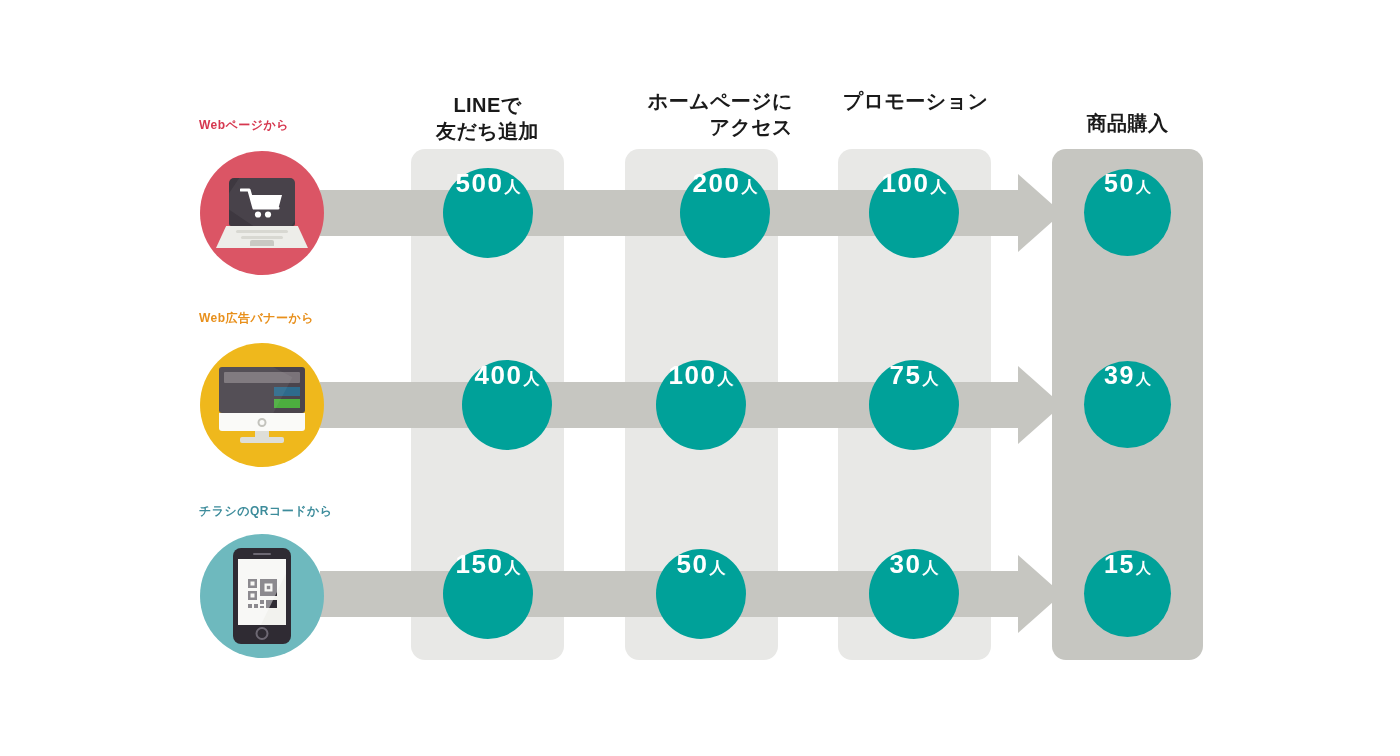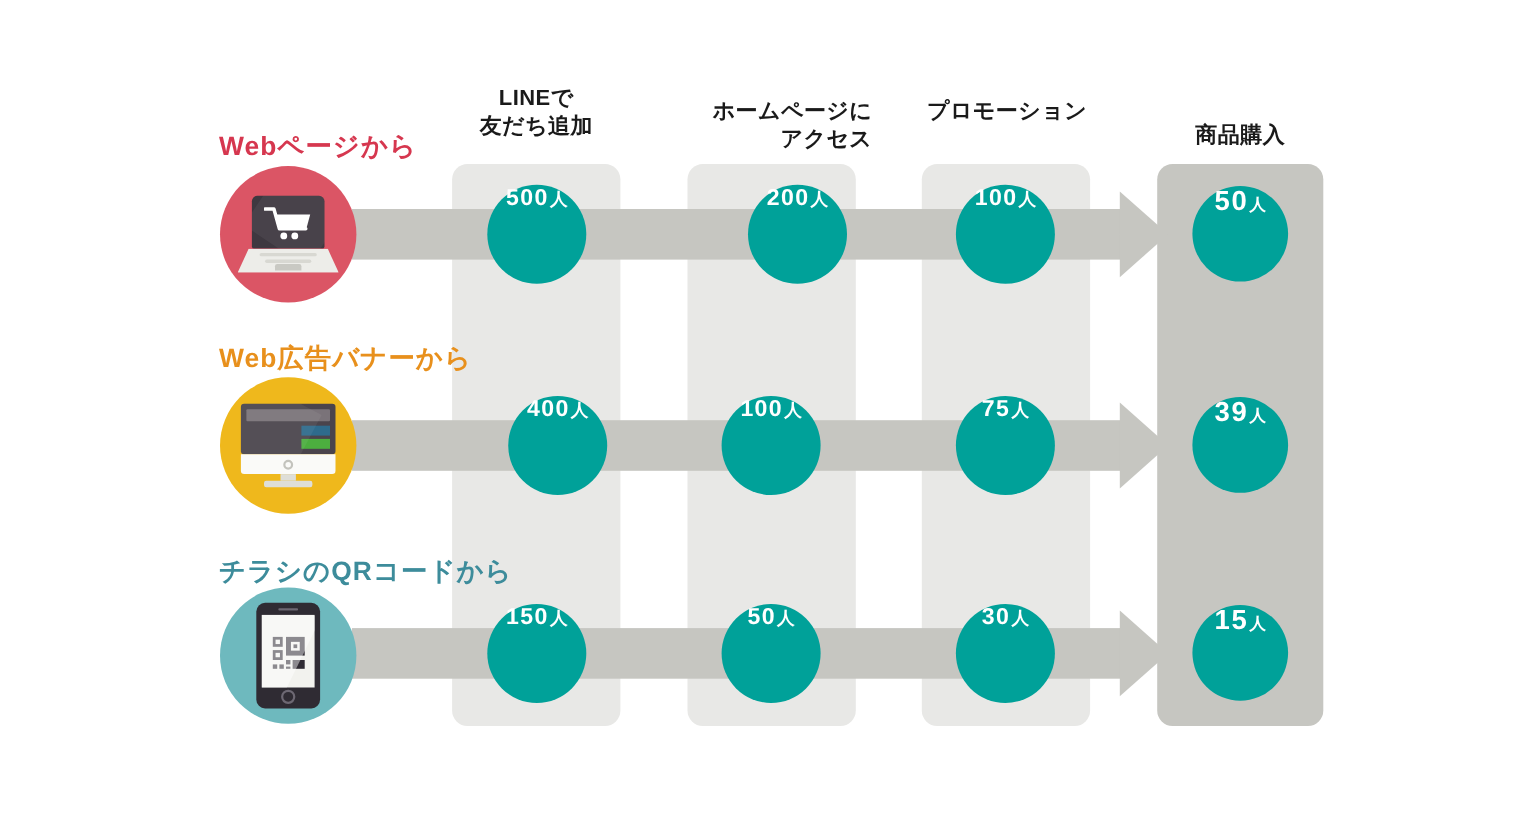--- a/index.html
+++ b/index.html
@@ -46,21 +46,21 @@
     width: 0; height: 0;
     border-top: 39px solid transparent;
     border-bottom: 39px solid transparent;
     border-left: 44px solid #C6C6C1;
     z-index: 2;
   }
 
   
   .row-label {
     position: absolute;
-    font-size: 24px;
+    font-size: 12px;
     font-weight: bold;
     letter-spacing: 0.04em;
     white-space: nowrap;
     z-index: 4;
   }
 
   
   .src-circle {
     position: absolute;
     width: 124px; height: 124px;
@@ -135,21 +135,21 @@
 
   
   .metric {
     position: absolute;
     border-radius: 50%;
     background: #00A199;
     color: #ffffff;
     display: flex; align-items: baseline; justify-content: center;
     z-index: 3;
   }
-  .metric .num { font-size: 21px; font-weight: bold; letter-spacing: 0.06em; }
+  .metric .num { font-size: 26px; font-weight: bold; letter-spacing: 0.06em; }
   .metric .unit { font-size: 16px; font-weight: bold; margin-left: 1px; }
   .metric.small .num { font-size: 25px; }
   .metric.small .unit { font-size: 15px; }
 </style>
 </head>
 <body>
 
 <div id="canvas">
 
   <div class="stage-col" style="left:411px; width:153px;"></div>
@@ -159,21 +159,21 @@
 
   <div class="band" style="left:320px; top:190px; width:700px;"></div>
   <div class="arrow-head" style="left:1018px; top:174px;"></div>
 
   <div class="band" style="left:320px; top:382px; width:700px;"></div>
   <div class="arrow-head" style="left:1018px; top:366px;"></div>
 
   <div class="band" style="left:320px; top:571px; width:700px;"></div>
   <div class="arrow-head" style="left:1018px; top:555px;"></div>
 
-  <div class="stage-head" style="left:411px; top:76px; width:153px;text-align:center;">
+  <div class="stage-head" style="left:411px; top:92px; width:153px;text-align:center;">
     <div>LINEで</div>
     <div>友だち追加</div>
   </div>
   <div class="stage-head" style="left:610px; top:88px; width:183px;text-align:right;">
     <div>ホームページに</div>
     <div>アクセス</div>
   </div>
   <div class="stage-head" style="left:824px; top:88px; width:183px;">
     <div>プロモーション</div>
   </div>

